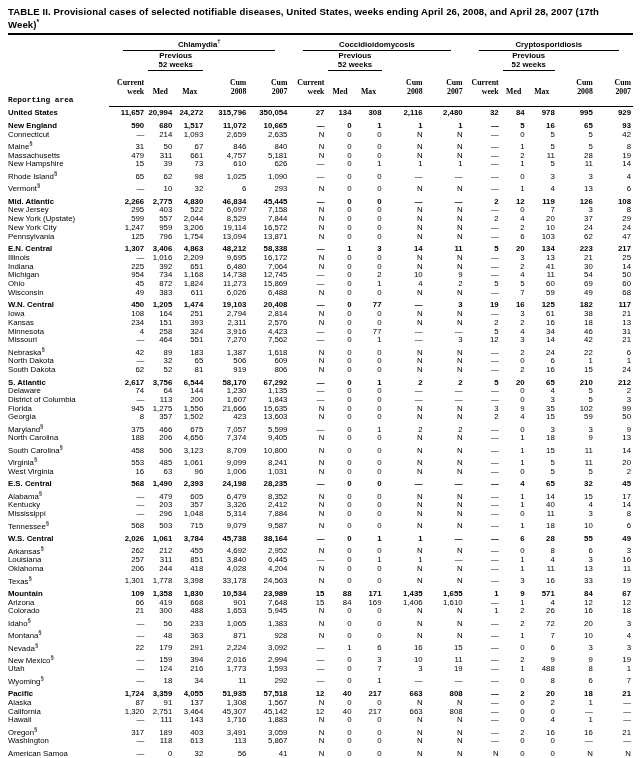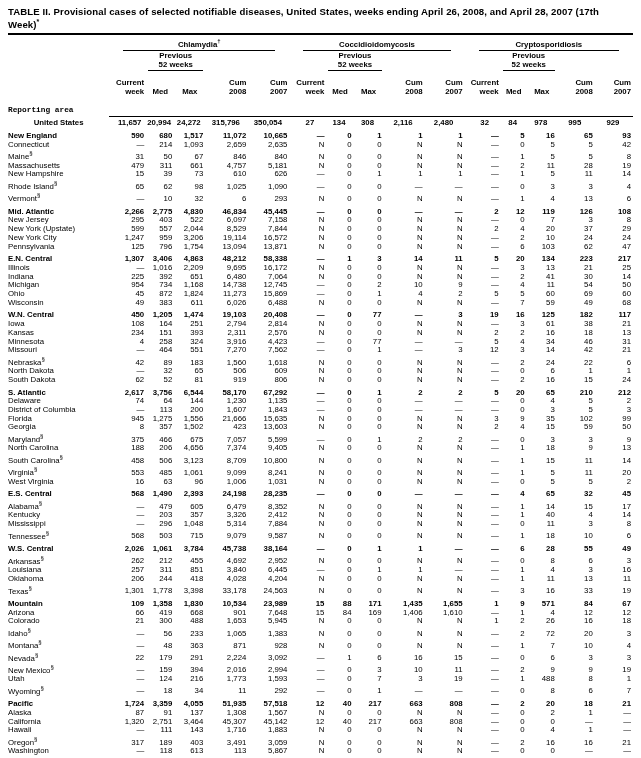--- a/index.html
+++ b/index.html
@@ -15,28 +15,28 @@
         border-top:2px solid #000;border-bottom:2.5px solid #000;margin-top:3px;}
   th,td{padding:0;font-size:7.8px;line-height:8.7px;vertical-align:bottom;}
   thead th{font-weight:bold;white-space:pre-line;}
   th.area-head{text-align:left;vertical-align:bottom;padding-bottom:2px;font-family:Liberation Mono, monospace;}
   th.disease{padding:2px 14px 0 14px;}
   th.disease .drule{display:block;text-align:center;border-bottom:1px solid #000;
                     padding-bottom:1px;font-weight:bold;}
   th.disease sup{font-size:6px;}
   th.prev52{padding:1px 2px 8px 2px;}
   th.prev52 div{text-align:center;border-bottom:1px solid #000;padding-bottom:0;white-space:pre-line;}
-  tr.cols th{border-bottom:1.5px solid #000;padding-bottom:20px;text-align:center;}
+  tr.cols th{border-bottom:1.5px solid #000;padding-bottom:10px;text-align:center;font-family:Liberation Serif, serif;}
   tr.cols th.num{text-align:right;padding-right:2px;}
   tbody td{text-align:right;padding-right:2px;}
   tbody td.area{text-align:left;padding-right:0;white-space:nowrap;}
   tbody td.area sup{font-size:6px;}
   tbody tr.bold td{font-weight:bold;}
   tbody tr.gap td{padding-top:4px;}
-  tbody tr.first td{padding-top:2px;text-align:center;}
+  tbody tr.first td{padding-top:2px;}
   tbody tr:last-child td{padding-bottom:2px;}
   td.grp,th.grp{padding-left:6px;}
 </style>
 </head>
 <body>
 
 <div class="title"><span>TABLE II. Provisional cases of selected notifiable diseases, United States, weeks ending April 26, 2008, and April 28, 2007 (17th Week)</span><sup>*</sup></div>
 
 <table>
   <colgroup>
@@ -539,21 +539,21 @@
         <td>3</td>
         <td>14</td>
         <td>42</td>
         <td>21</td>
       </tr>
       <tr>
     <td class="area"><span>Nebraska</span><sup>§</sup></td>
   <td class="grp">42</td>
         <td>89</td>
         <td>183</td>
-        <td>1,560</td>
+        <td>1,387</td>
         <td>1,618</td>
         <td class="grp">N</td>
         <td>0</td>
         <td>0</td>
         <td>N</td>
         <td>N</td>
         <td class="grp">—</td>
         <td>2</td>
         <td>24</td>
         <td>22</td>

